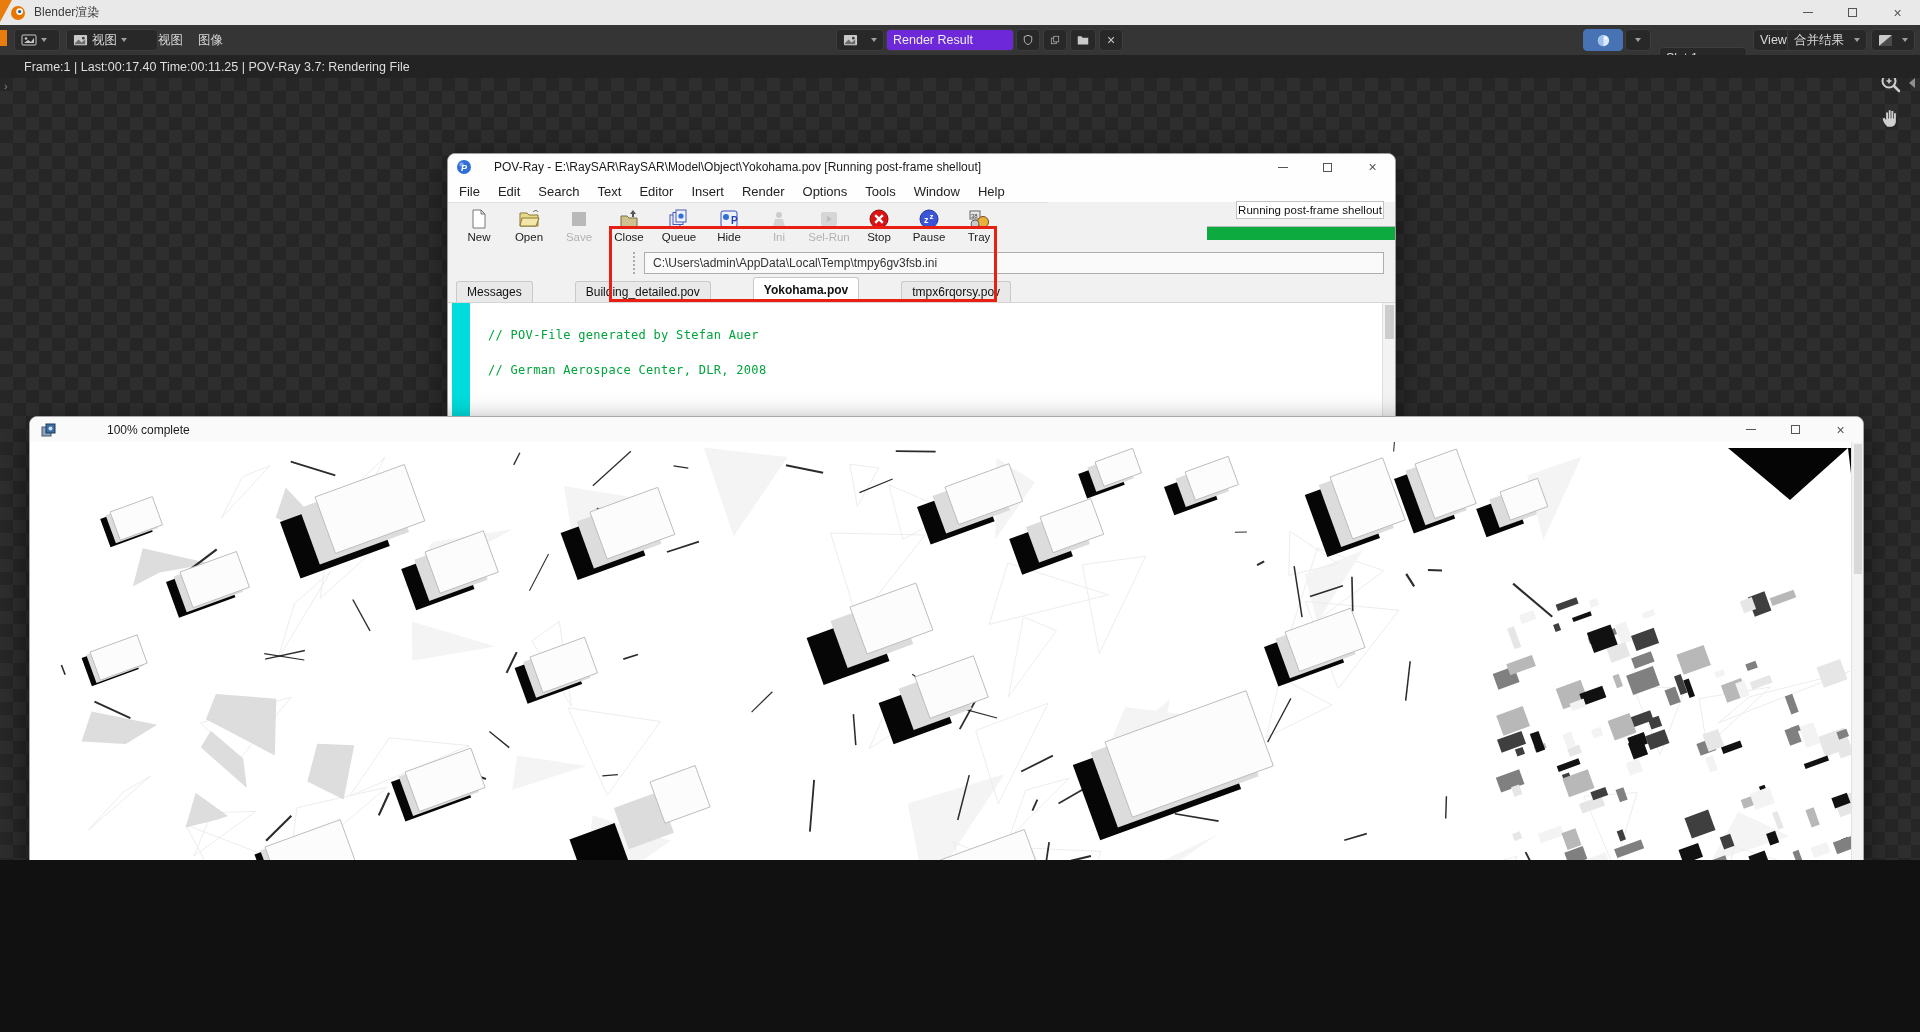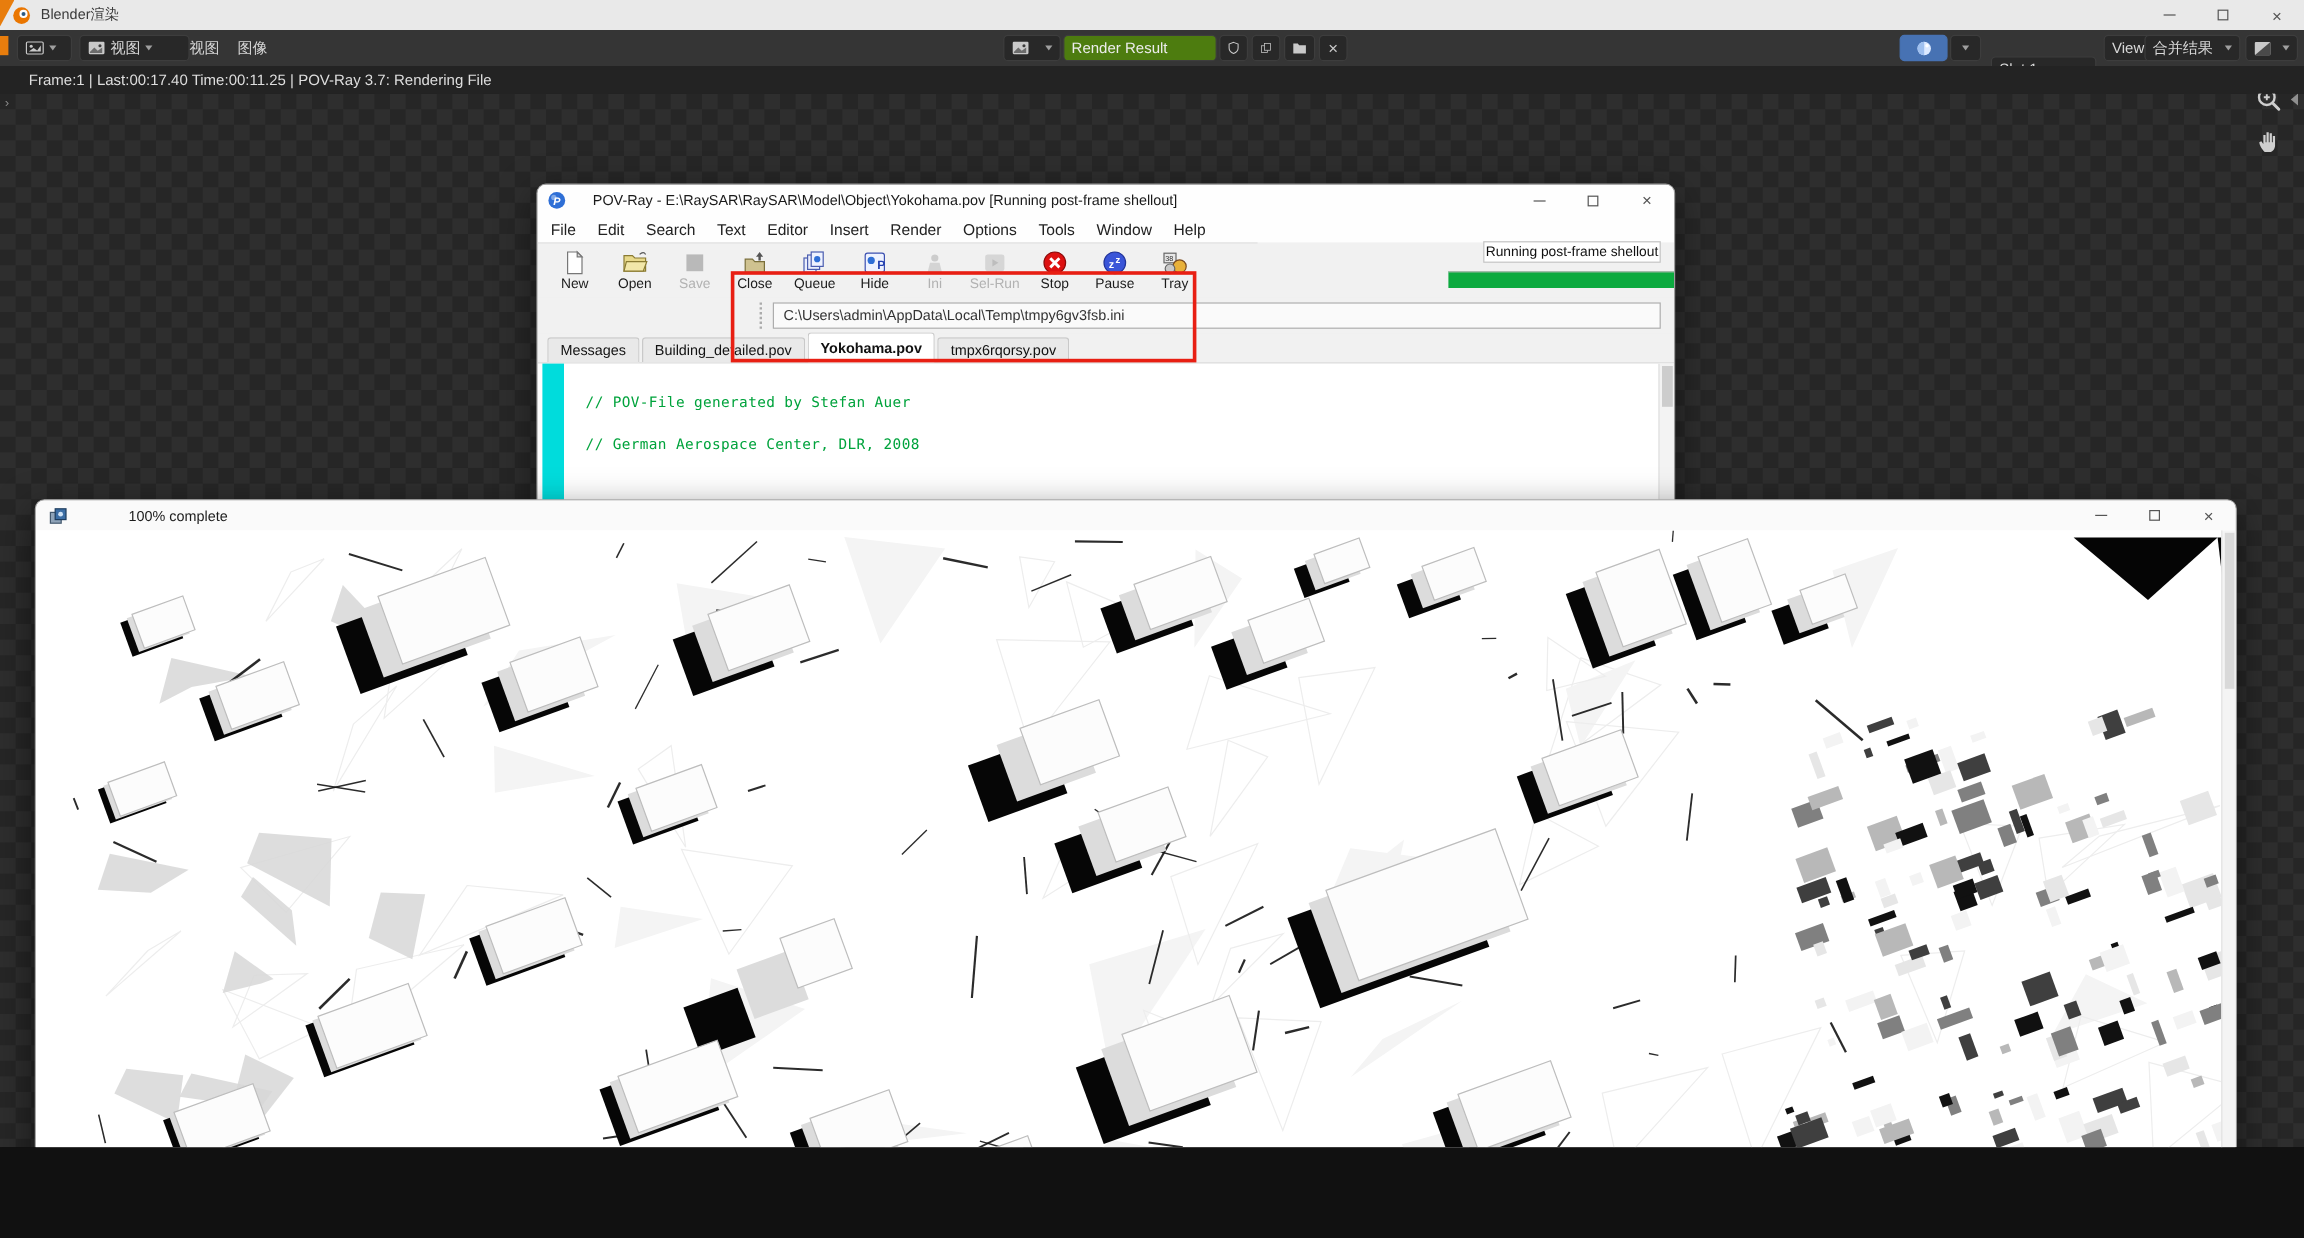--- a/index.html
+++ b/index.html
@@ -1,18 +1,18 @@
 <!DOCTYPE html>
 <html><head>
 <meta charset="utf-8">
 <style>
   * { margin:0; padding:0; box-sizing:border-box; }
   html,body { background:#111; }
   #screen {
-    position:relative; width:1920px; height:956px; overflow:hidden;
+    position:relative; width:1920px; height:860px; overflow:hidden;
     font-family:"Liberation Sans", sans-serif; background:#1f1f1f;
   }
   
   .bl-titlebar { position:absolute; left:0; top:0; width:1920px; height:25px;
     background:#e9e9e9; display:flex; align-items:center; z-index:5; }
   .bl-title { font-size:12px; color:#3a3a3a; margin-left:8px; }
   .bl-ctls { position:absolute; right:0; top:0; height:25px; display:flex; }
   .winbtn { width:45px; height:100%; display:flex; align-items:center; justify-content:center; color:#444; }
   .glyph-min { display:block; width:10px; border-top:1px solid #555; }
   .glyph-max { display:block; width:9px; height:9px; border:1px solid #555; }
@@ -52,21 +52,21 @@
   .tb-btn.disabled .tb-label { color:#b2b2b2; }
   .pov-status-box { position:absolute; left:788px; top:47px; width:148px; height:18px; background:#fff;
     border:1px solid #c2c2c2; font-size:11.5px; color:#111; display:flex; align-items:center; justify-content:center; white-space:nowrap;text-align:right; }
   .pov-progress { position:absolute; left:759px; top:72px; width:190px; height:14px; background:#0caa3f;
     border-top:1px solid #bbb; }
   .pov-row2 { position:absolute; left:0; top:94px; right:0; height:30px; background:#f1f1f1; }
   .grip { position:absolute; left:185px; top:4px; height:22px; border-left:2px dotted #ababab; }
   .ini-combo { position:absolute; left:196px; top:4px; width:740px; height:22px; background:#fafafa;
     border:1px solid #adadad; font-size:12px; color:#333; line-height:20px; padding-left:8px; white-space:nowrap; overflow:hidden; }
   .pov-tabs { position:absolute; left:0; top:124px; right:0; height:25px; background:#f1f1f1;
-    display:flex; align-items:flex-end; padding-left:8px; border-bottom:1px solid #d6d6d6; }
+    display:flex; align-items:flex-end; padding-left:8px; border-bottom:1px solid #d6d6d6;gap:40px; }
   .pov-tab { height:21px; padding:0 10px; font-size:12px; color:#111; background:#e9e9e9;
     border:1px solid #c9c9c9; border-bottom:none; border-radius:3px 3px 0 0; margin-right:2px;
     display:flex; align-items:center; }
   .pov-tab.active { height:25px; background:#fff; font-weight:bold; position:relative; z-index:2; }
   .pov-editor { position:absolute; left:0; top:149px; right:0; bottom:0; background:#fff; }
   .change-bar { position:absolute; left:4px; top:0; bottom:0; width:18px; background:#00dcdc; }
   .code { position:absolute; left:40px; top:4px; right:20px;
     font-family:"DejaVu Sans Mono", monospace; font-size:12px; line-height:11.6px;
     letter-spacing:0.3px; color:#00a33c; white-space:pre; }
   .code div { height:11.6px; }
@@ -142,21 +142,21 @@
     </div>
 
     <div class="bl-widget" style="left:836px; width:48px; justify-content:space-between;">
       <svg width="15" height="15" viewBox="0 0 16 16">
         <rect x="1" y="2" width="14" height="11" rx="1" fill="#c9c9c9"></rect>
         <circle cx="11" cy="5.5" r="1.4" fill="#3a3a3a"></circle>
         <path d="M2 11l4-4 3 3 4-3v5H2z" fill="#6c6c6c"></path>
       </svg>
       <span class="chev"></span>
     </div>
-    <div class="bl-widget" style="left:886px; width:128px; background:#4d7c0f; color:#ececec;">
+    <div class="bl-widget" style="left:886px; width:128px; background:#6d28d9; color:#ececec;">
       <span>Render Result</span>
     </div>
     <div class="bl-widget" style="left:1016px; width:24px; justify-content:center;">
       <svg width="13" height="14" viewBox="0 0 16 17">
         <path d="M8 1l6 2.2v5.2c0 4-3 6.2-6 7.4-3-1.2-6-3.4-6-7.4V3.2z" fill="none" stroke="#c9c9c9" stroke-width="1.4"></path>
       </svg>
     </div>
     <div class="bl-widget" style="left:1043px; width:24px; justify-content:center;">
       <svg width="14" height="14" viewBox="0 0 16 16">
         <rect x="2" y="5" width="8" height="9" fill="none" stroke="#c9c9c9"></rect>

